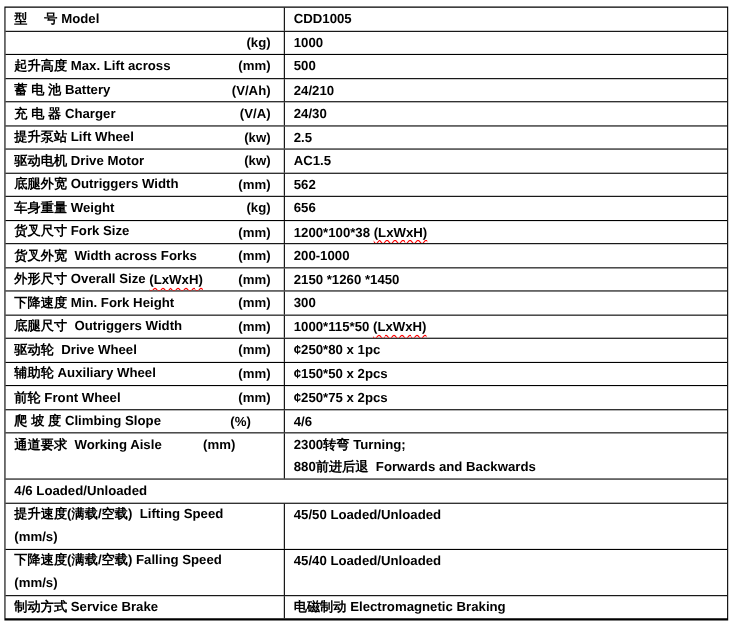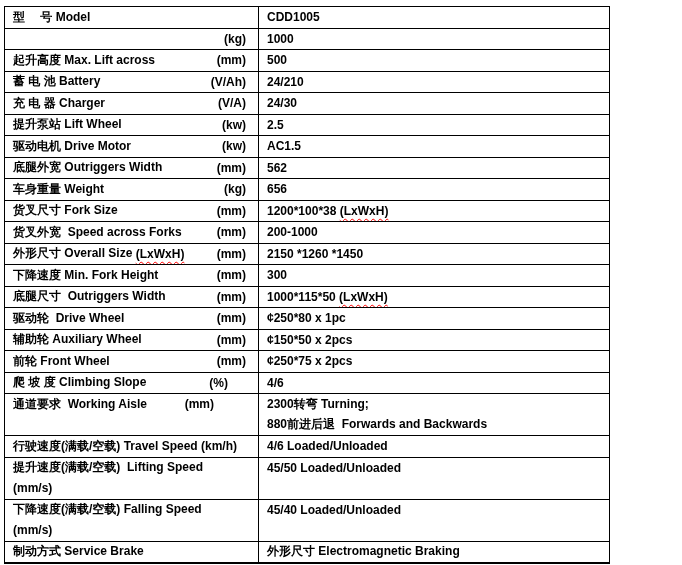--- a/index.html
+++ b/index.html
@@ -13,21 +13,21 @@
     height: 565px;
     overflow: hidden;
     font-family: "Liberation Sans", sans-serif;
     font-weight: 700;
     font-size: 12px;
     color: #000000;
     -webkit-font-smoothing: none;
   }
   .spec-table {
     margin: 6px 6px 4px 4px;
-    width: 606px;
+    width: 658px;
     border: 1px solid #000;
     border-bottom-width: 2px;
     background: #ffffff;
     box-sizing: border-box;
   }
   .row {
     display: flex;
     align-items: stretch;
     border-bottom: 1px solid #000;
   }
@@ -171,21 +171,21 @@
 
     </div>
     <div class="cell value">
       <div class="line line1"><span class="vtext">1200*100*38 </span><span class="vwavy wavy">(LxWxH)</span></div>
 
     </div>
   </div>
 
   <div class="row">
     <div class="cell label">
-      <div class="line line1"><span class="ltext">货叉外宽  Speed across Forks</span><span class="unit">(mm)</span></div>
+      <div class="line line1"><span class="ltext">货叉外宽  Width across Forks</span><span class="unit">(mm)</span></div>
 
     </div>
     <div class="cell value">
       <div class="line line1"><span class="vtext">200-1000</span></div>
 
     </div>
   </div>
 
   <div class="row">
     <div class="cell label">
@@ -269,24 +269,20 @@
       <div class="line line1"><span class="ltext">通道要求  Working Aisle</span><span class="unit" style="margin-right: 32px;">(mm)</span></div>
 
     </div>
     <div class="cell value">
       <div class="line line1"><span class="vtext">2300转弯 Turning;</span></div>
       <div class="line line2 v2">880前进后退  Forwards and Backwards</div>
     </div>
   </div>
 
   <div class="row">
-    <div class="cell label">
-      <div class="line line1"><span class="ltext">行驶速度(满载/空载) Travel Speed (km/h)</span></div>
-
-    </div>
     <div class="cell value">
       <div class="line line1"><span class="vtext">4/6 Loaded/Unloaded</span></div>
 
     </div>
   </div>
 
   <div class="row">
     <div class="cell label">
       <div class="line line1"><span class="ltext">提升速度(满载/空载)  Lifting Speed</span></div>
       <div class="line line2 l2">(mm/s)</div>
@@ -307,18 +303,18 @@
 
     </div>
   </div>
 
   <div class="row">
     <div class="cell label">
       <div class="line line1"><span class="ltext">制动方式 Service Brake</span></div>
 
     </div>
     <div class="cell value">
-      <div class="line line1"><span class="vtext">外形尺寸 Electromagnetic Braking</span></div>
+      <div class="line line1"><span class="vtext">电磁制动 Electromagnetic Braking</span></div>
 
     </div>
   </div>
 </div>
 </div>
 
 </body></html>

